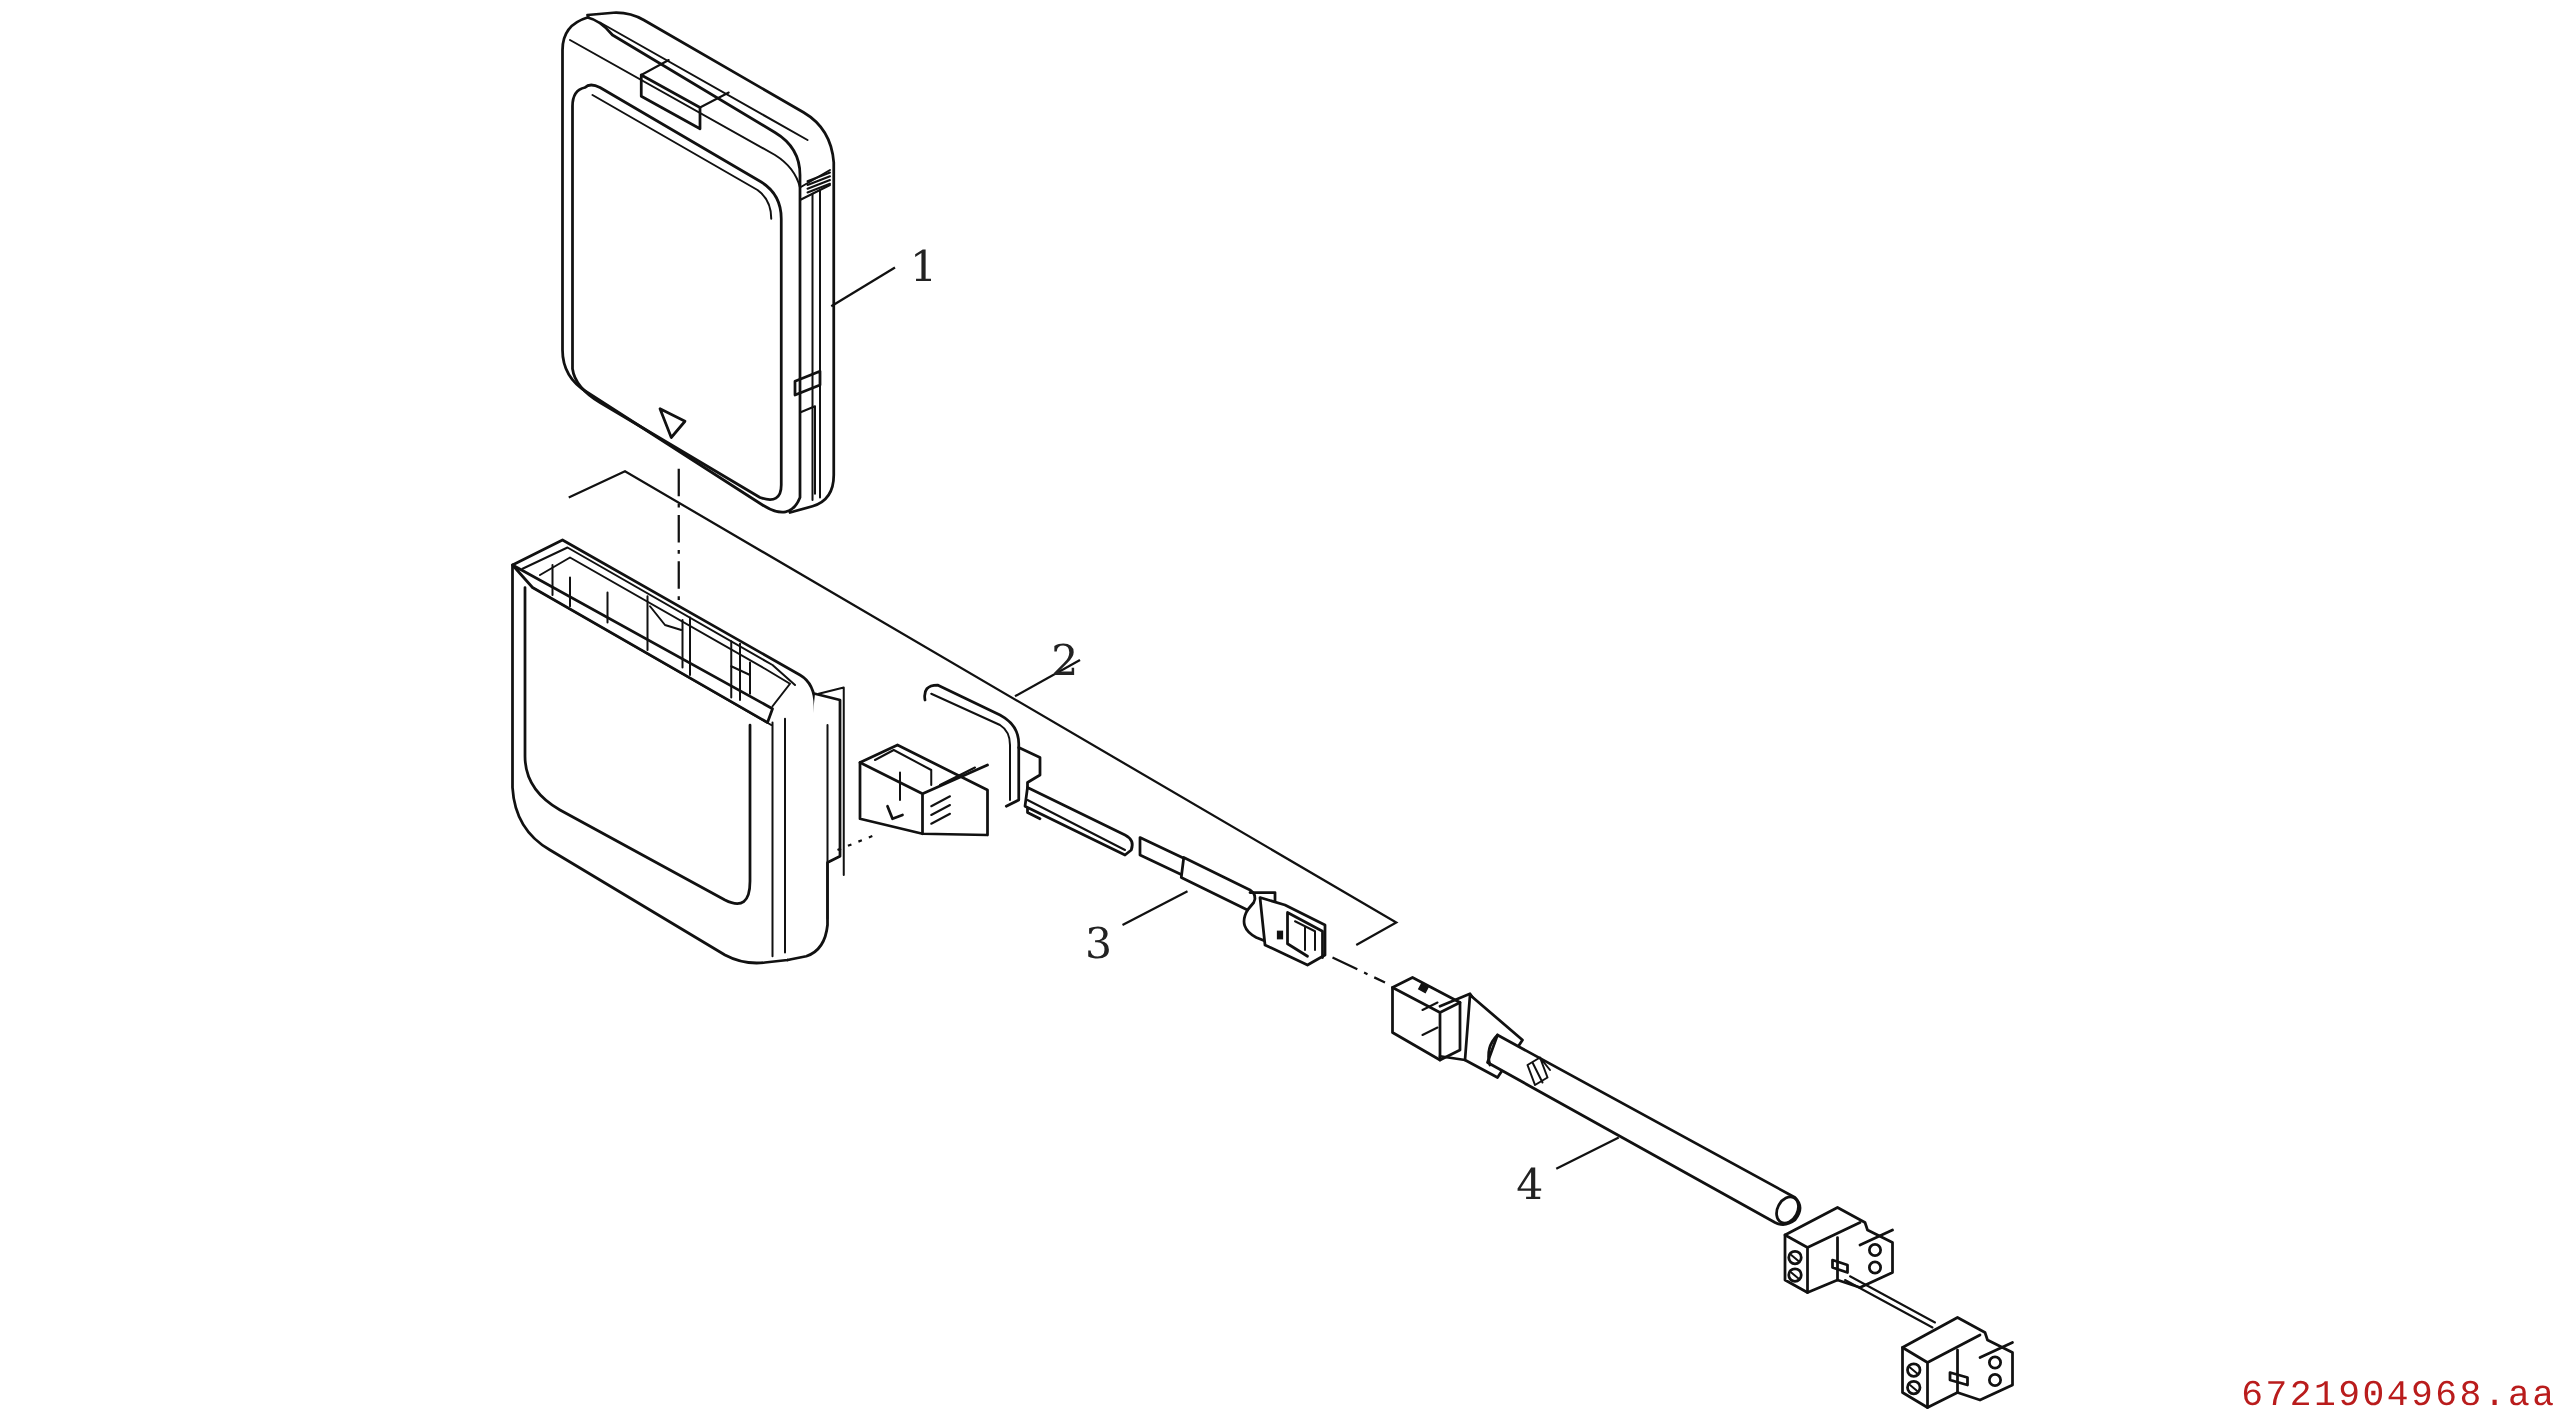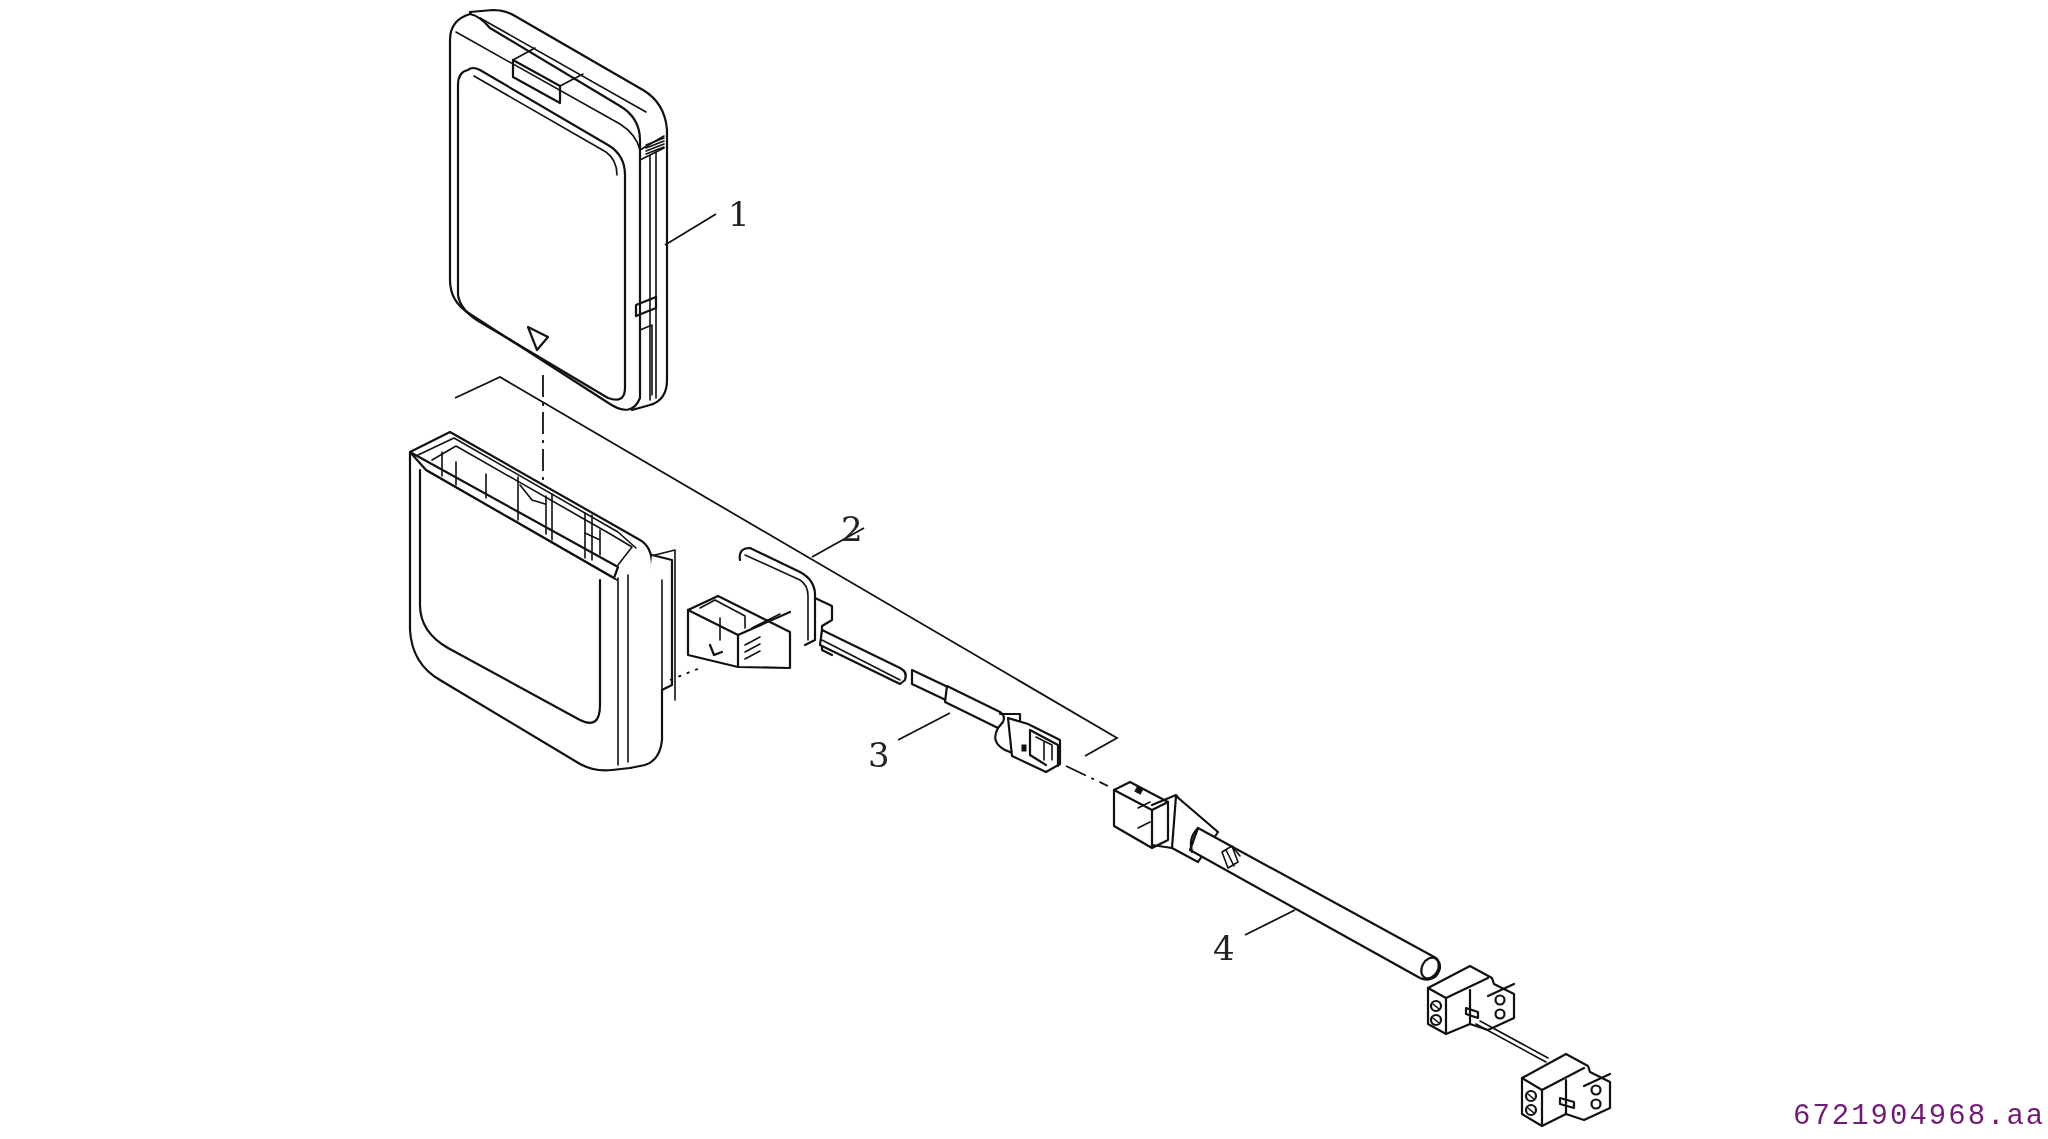--- a/index.html
+++ b/index.html
@@ -4,21 +4,21 @@
 <style>
   html, body { margin: 0; padding: 0; background: #ffffff; }
   body { width: 2048px; height: 1139px; overflow: hidden; position: relative; }
   #canvas { position: absolute; left: 0; top: 0; width: 2048px; height: 1139px; }
   .stroke { fill: #ffffff; stroke: #111111; stroke-width: 2.2; stroke-linejoin: round; stroke-linecap: round; }
   .thin { fill: none; stroke: #111111; stroke-width: 1.6; stroke-linecap: round; stroke-linejoin: round; }
   .nofill { fill: none; stroke: #111111; stroke-width: 2.2; stroke-linejoin: round; stroke-linecap: round; }
   .leader { fill: none; stroke: #111111; stroke-width: 1.8; }
   .dashdot { fill: none; stroke: #111111; stroke-width: 1.8; stroke-dasharray: 22 6 3 6; }
   .callout { position: absolute; font-family: "DejaVu Serif", "Liberation Serif", serif; font-size: 34px; color: #222; line-height: 1; }
-  .docid { position: absolute; font-family: "Liberation Mono", "DejaVu Sans Mono", monospace; font-size: 29px; color: #701a75; letter-spacing: 2px; white-space: nowrap; }
+  .docid { position: absolute; font-family: "Liberation Mono", "DejaVu Sans Mono", monospace; font-size: 29px; color: #b91c1c; letter-spacing: 2px; white-space: nowrap; }
   .dark { fill: #111111; stroke: #111111; }
 </style>
 </head>
 <body>
 
 <div id="canvas">
 <svg width="2048" height="1139" viewBox="0 0 2048 1139" xmlns="http://www.w3.org/2000/svg">
 
   <g>
 

